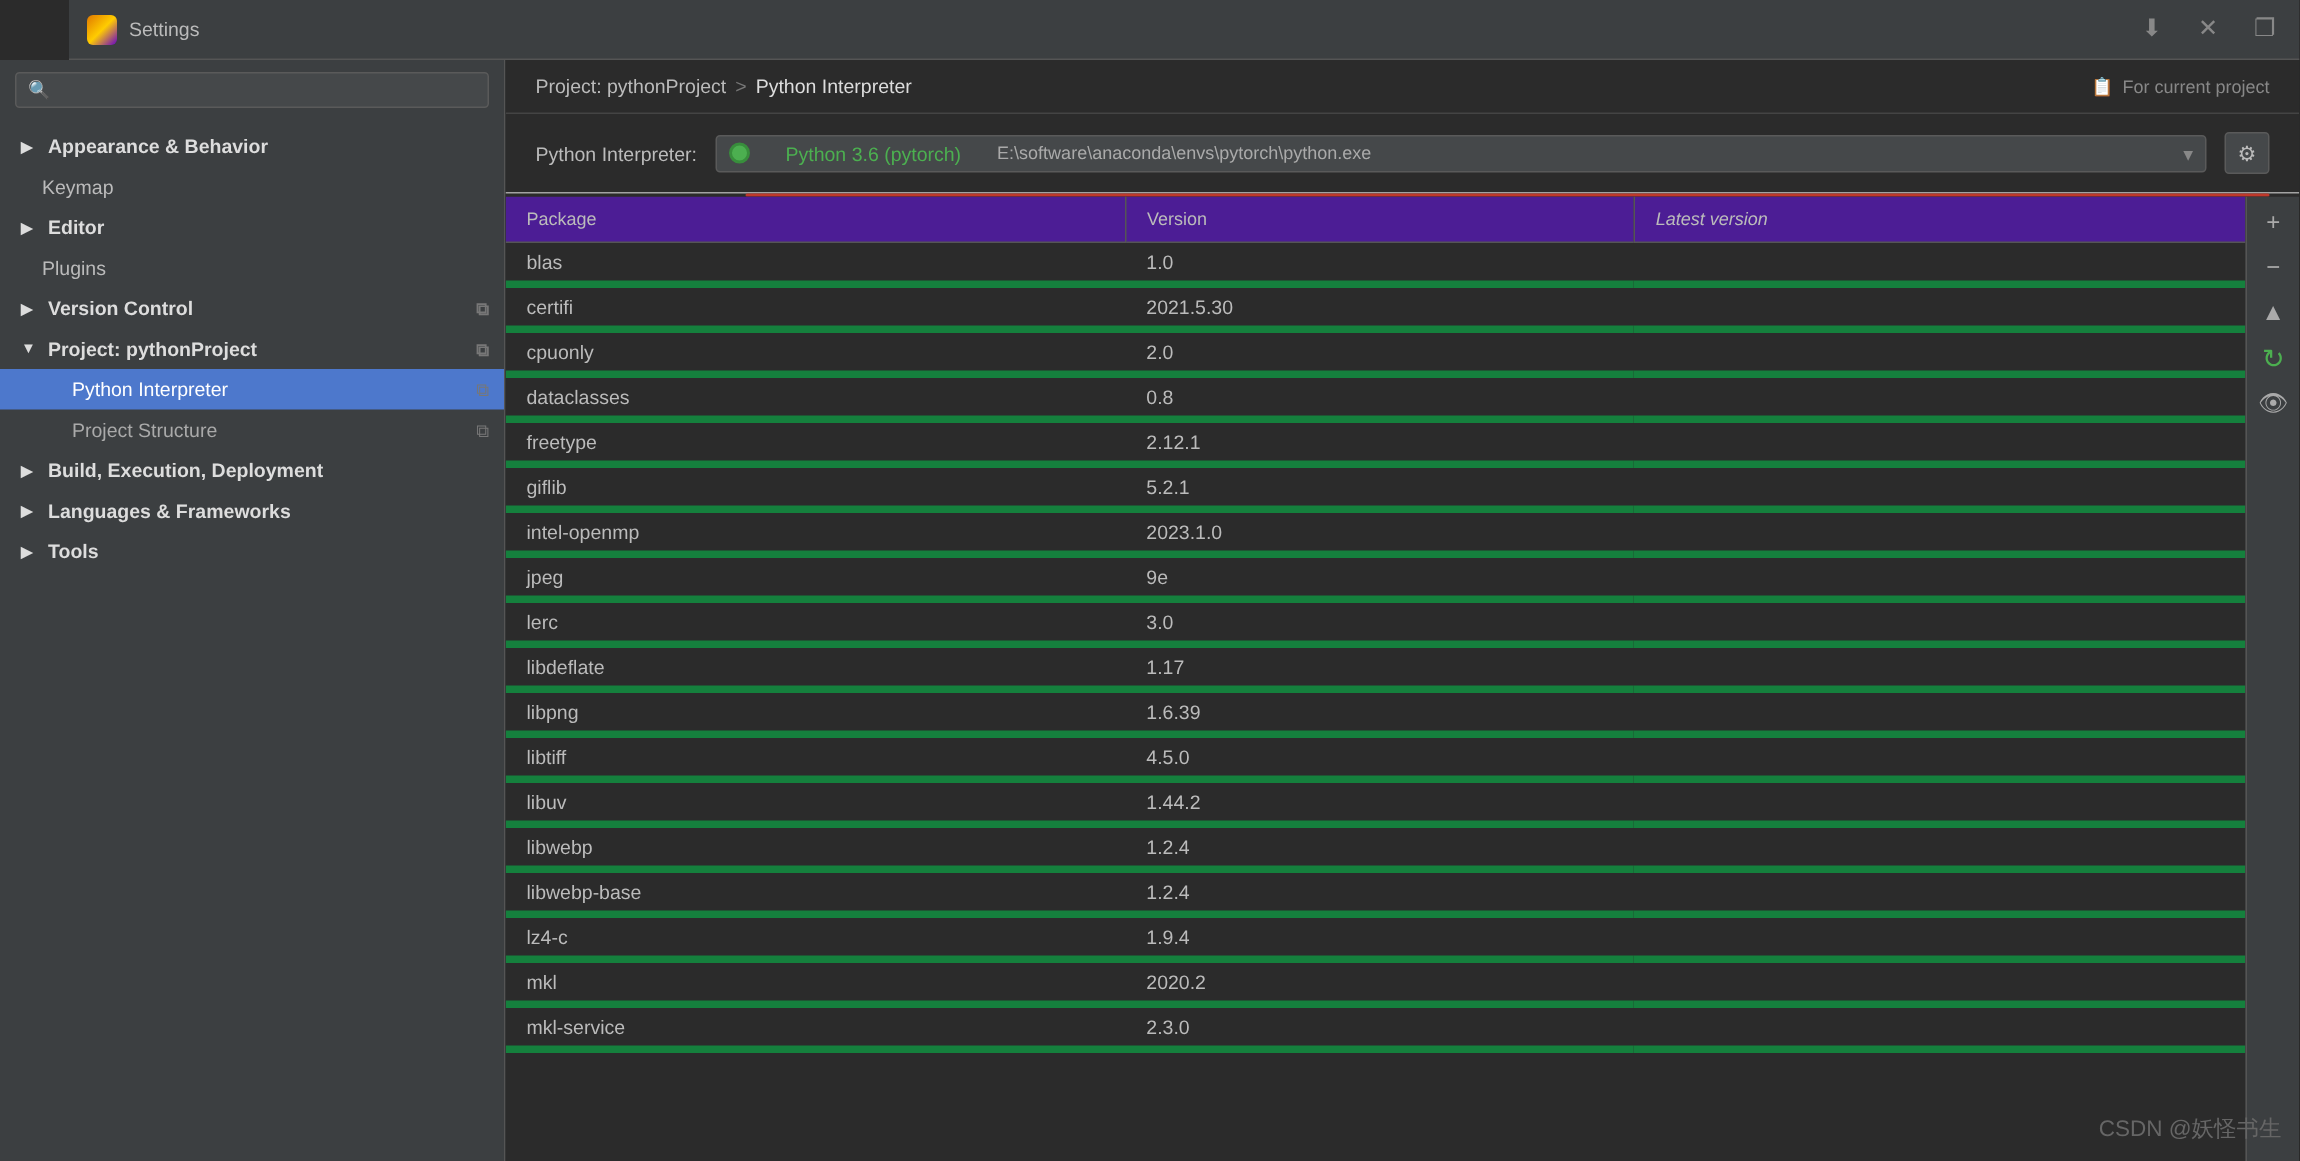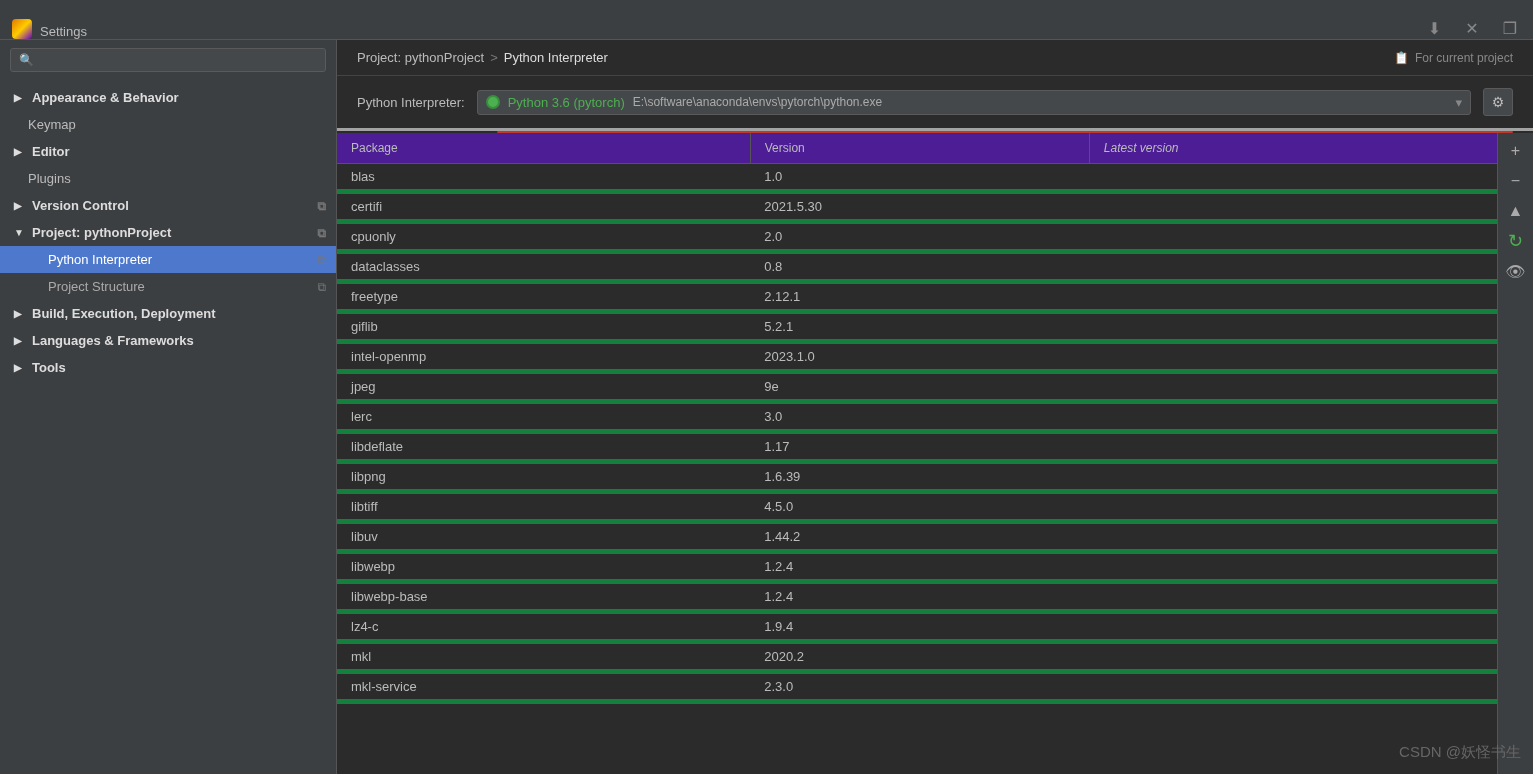--- a/index.html
+++ b/index.html
@@ -11,26 +11,27 @@
       width: 1533px;
       height: 774px;
       overflow: hidden;
       display: flex;
       flex-direction: column;
     }
 
     
     .title-bar {
       display: flex;
-      align-items: flex-end;
+      align-items: center;
       background: #3c3f41;
       height: 40px;
       padding: 0 12px;
       border-bottom: 1px solid #555;
       flex-shrink: 0;
+      margin-left: 46px;
     }
     .title-bar-logo {
       width: 20px;
       height: 20px;
       margin-right: 8px;
       background: linear-gradient(135deg, #e07800, #ffcc00, #6600cc);
       border-radius: 4px;
       flex-shrink: 0;
     }
     .title-bar-title {
@@ -172,21 +173,21 @@
       display: flex;
       align-items: center;
       gap: 6px;
     }
 
     
     .interpreter-row {
       display: flex;
       align-items: center;
       padding: 12px 20px;
-      border-bottom: 3px solid #a3a3a3;
+      border-bottom: 1px solid #a3a3a3;
       flex-shrink: 0;
       gap: 12px;
     }
     .interpreter-label {
       color: #bbb;
       font-size: 13px;
       white-space: nowrap;
     }
     .interpreter-select {
       flex: 1;
@@ -196,21 +197,21 @@
       border: 1px solid #5a5a5a;
       border-radius: 3px;
       padding: 4px 8px;
       cursor: pointer;
       position: relative;
     }
     .interpreter-select-inner {
       display: flex;
       align-items: center;
       flex: 1;
-      gap: 8px;
+      gap: 24px;
     }
     .status-dot {
       width: 14px;
       height: 14px;
       border-radius: 50%;
       background: #4caf50;
       border: 2px solid #388e3c;
       flex-shrink: 0;
       display: flex;
       align-items: center;

